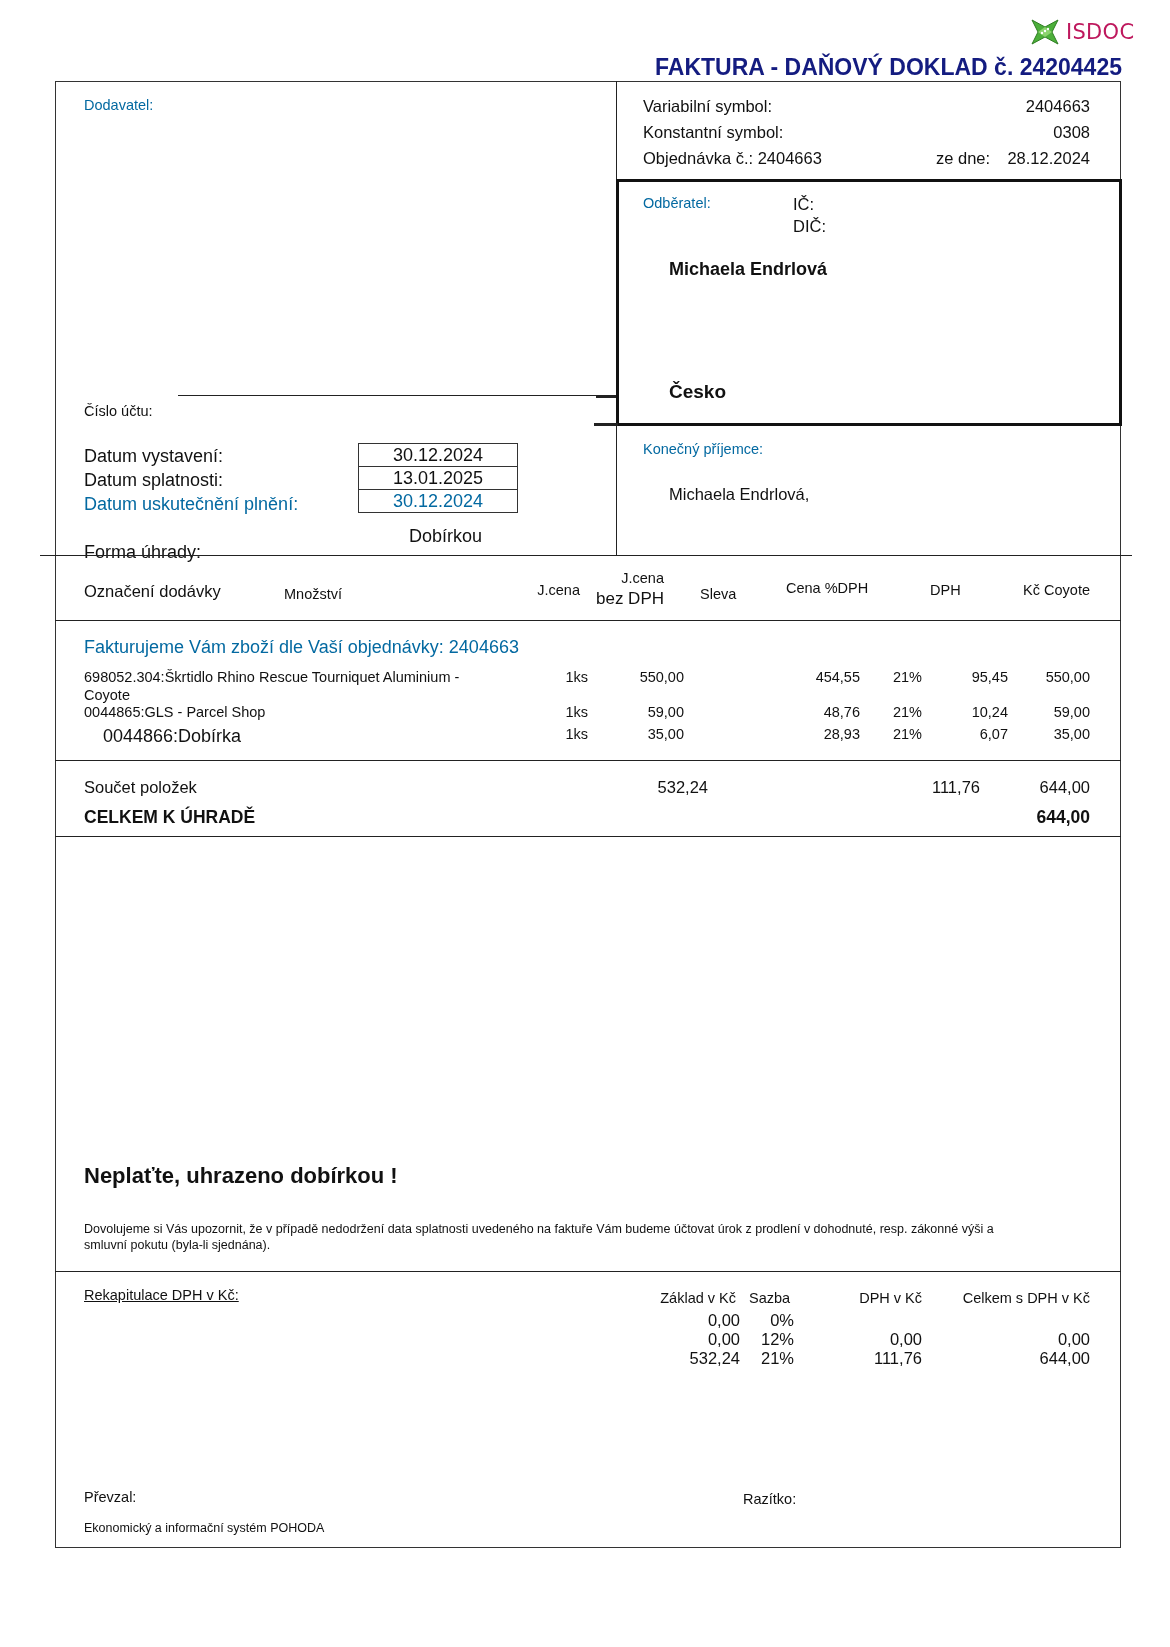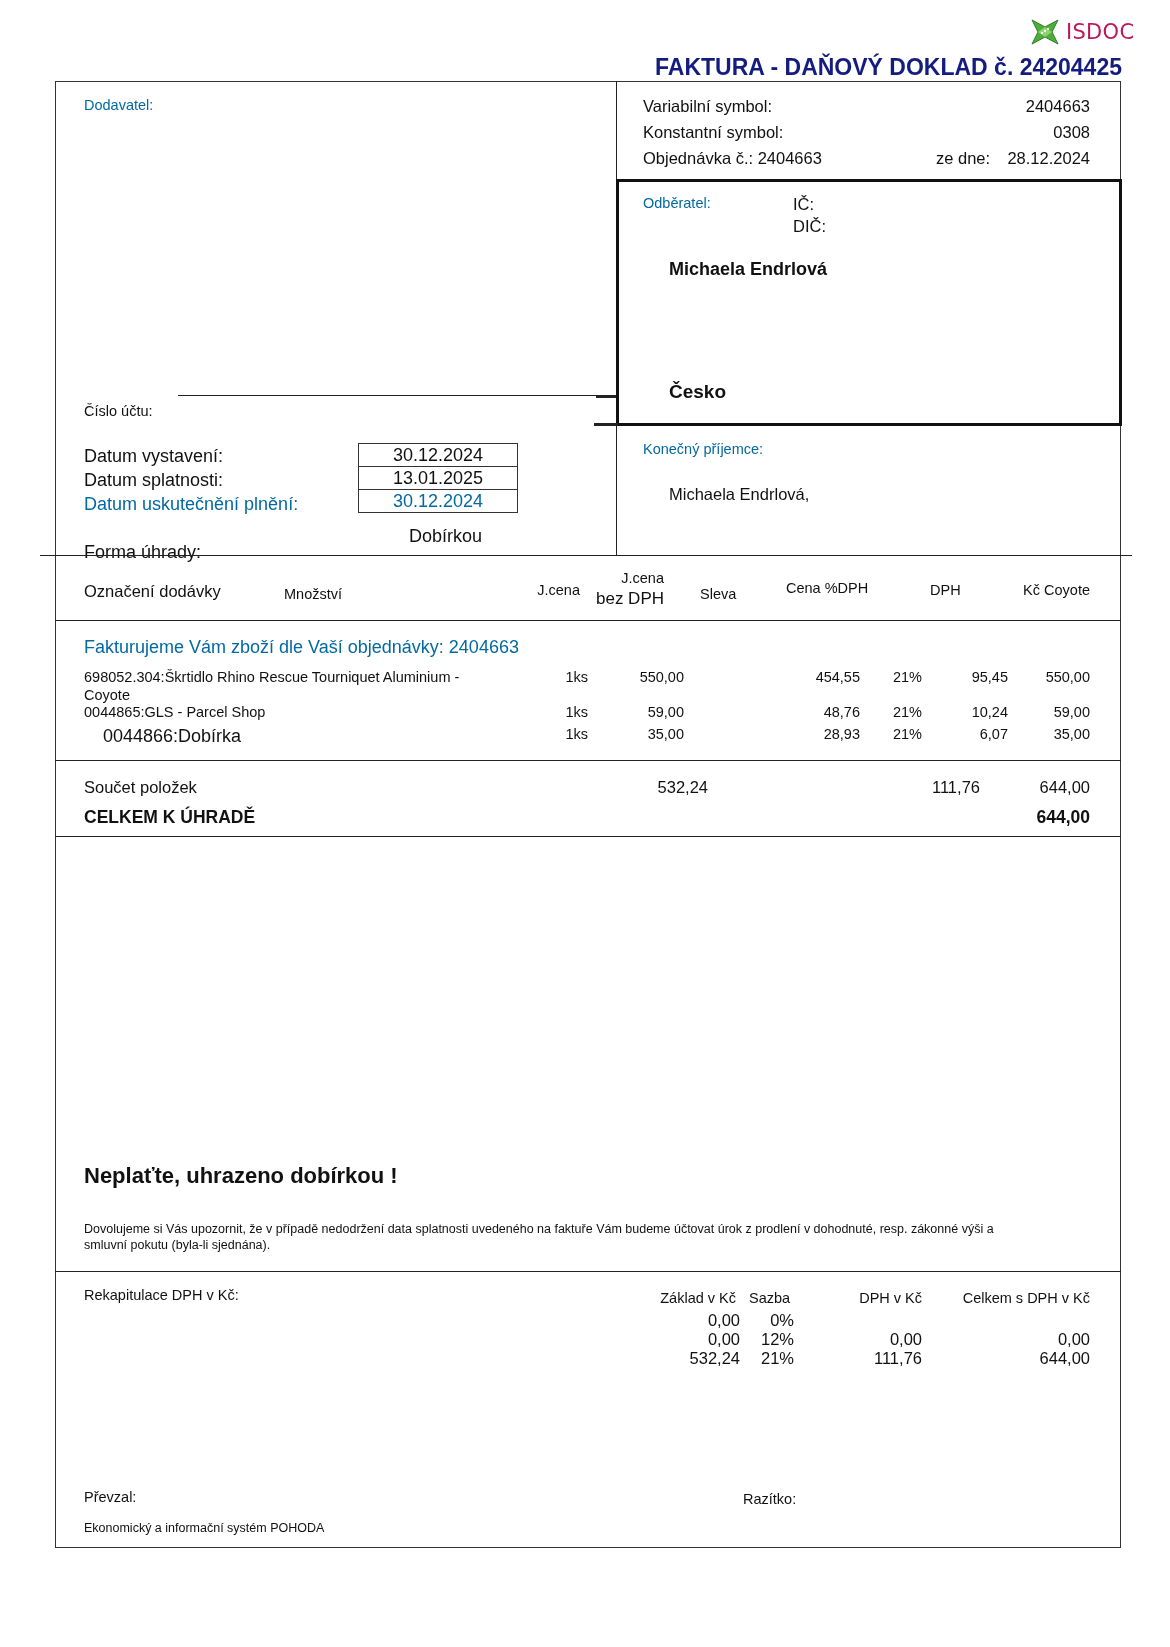--- a/index.html
+++ b/index.html
@@ -136,21 +136,21 @@
 <div class="abs med r" style="left:1000px; width:90px; top:807px; font-weight:bold; font-size:17.5px;">644,00</div>
 
 <div class="line" style="left:55px; top:836px; width:1066px; height:1px;"></div>
 
 <div class="abs" style="left:84px; top:1163px; font-size:22px; font-weight:bold;">Neplaťte, uhrazeno dobírkou !</div>
 <div class="abs" style="left:84px; top:1222px; font-size:12.5px;">Dovolujeme si Vás upozornit, že v případě nedodržení data splatnosti uvedeného na faktuře Vám budeme účtovat úrok z prodlení v dohodnuté, resp. zákonné výši a</div>
 <div class="abs" style="left:84px; top:1238px; font-size:12.5px;">smluvní pokutu (byla-li sjednána).</div>
 
 <div class="line" style="left:55px; top:1271px; width:1066px; height:1px;"></div>
 
-<div class="abs" style="left:84px; top:1287px; font-size:14.5px;">Rekapitulace DPH v Kč:</div>
+<div class="abs" style="left:84px; top:1287px; font-size:14.5px;text-decoration:underline;">Rekapitulace DPH v Kč:</div>
 <div class="abs r" style="left:630px; width:106px; top:1290px; font-size:14.5px;">Základ v Kč</div>
 <div class="abs" style="left:749px; top:1290px; font-size:14.5px;">Sazba</div>
 <div class="abs r" style="left:830px; width:92px; top:1290px; font-size:14.5px;">DPH v Kč</div>
 <div class="abs r" style="left:930px; width:160px; top:1290px; font-size:14.5px;">Celkem s  DPH v Kč</div>
 
 <div>
   <div class="abs r med" style="left:640px; width:100px; top:1311px;">0,00</div>
   <div class="abs r med" style="left:746px; width:48px; top:1311px;">0%</div>
   <div class="abs r med" style="left:830px; width:92px; top:1311px;"></div>
   <div class="abs r med" style="left:990px; width:100px; top:1311px;"></div>

